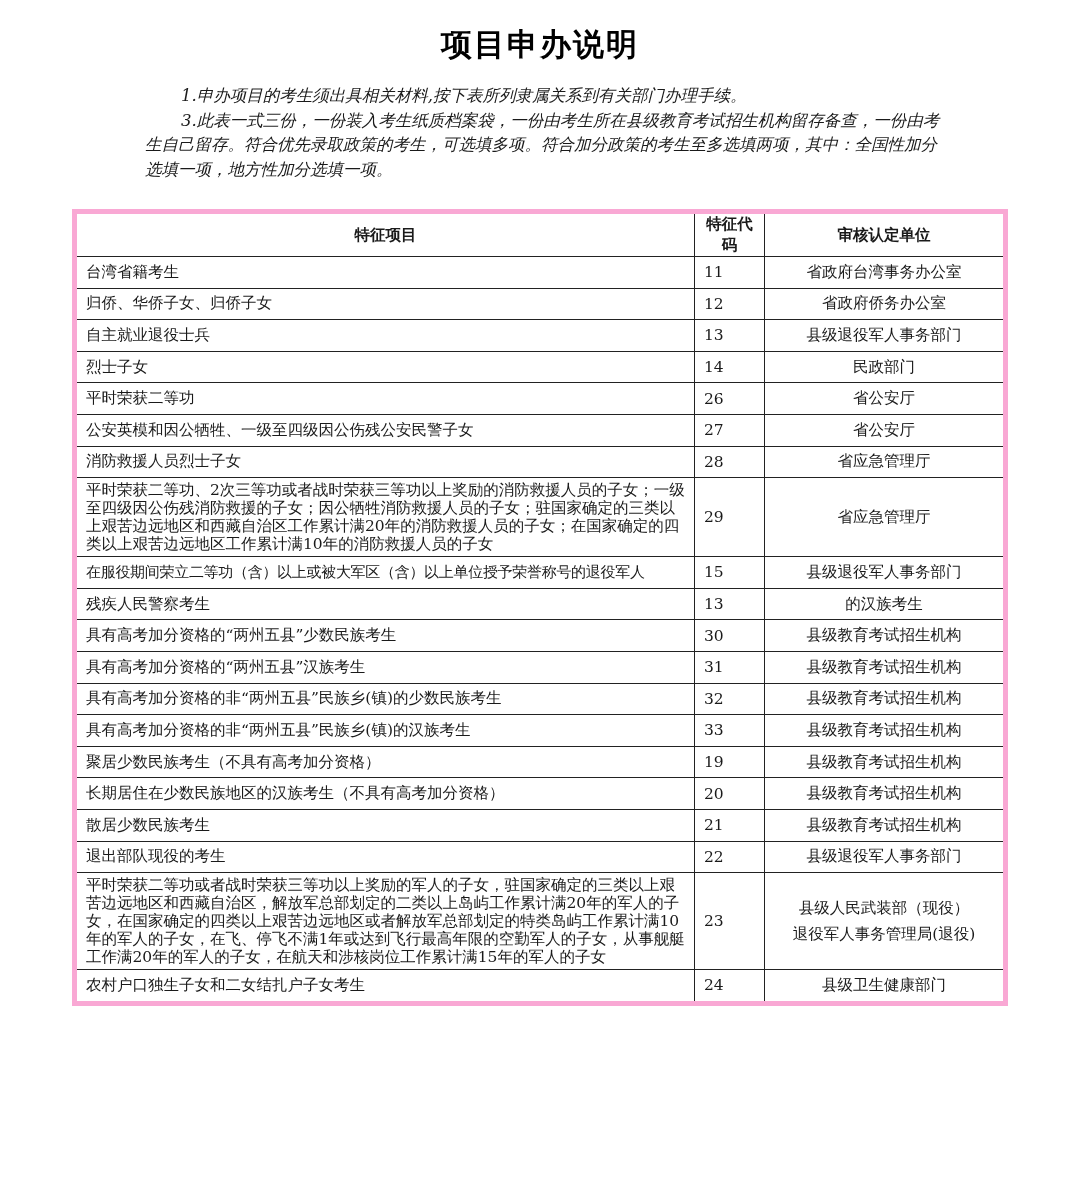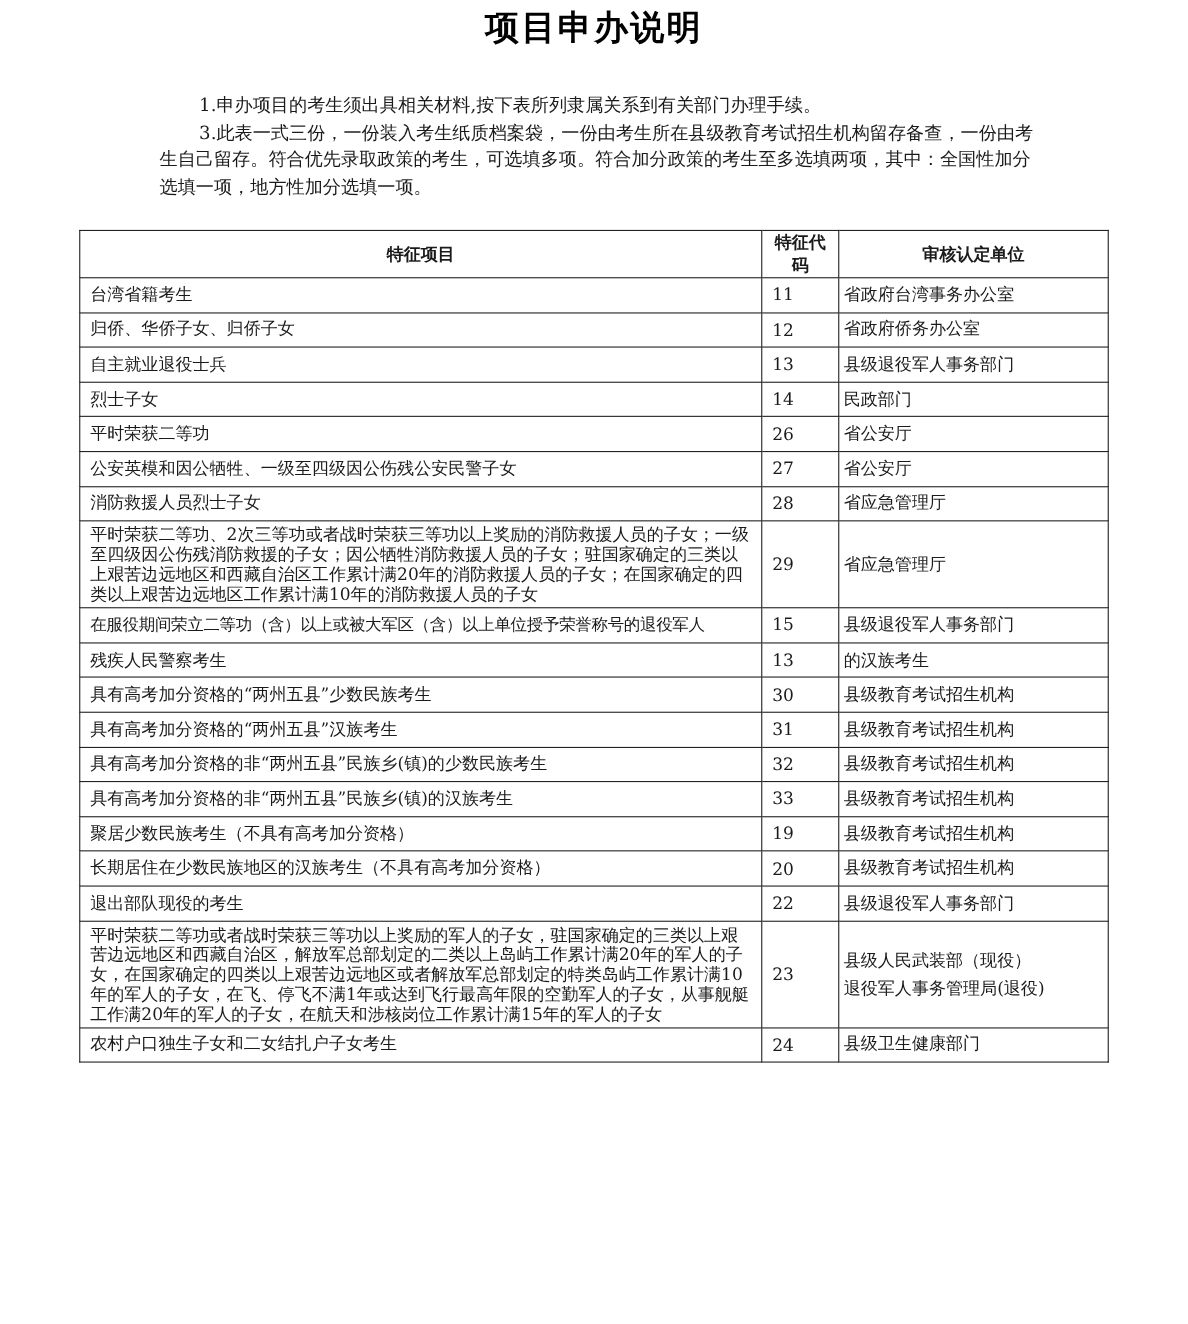--- a/index.html
+++ b/index.html
@@ -1,26 +1,26 @@
 <!DOCTYPE html>
 <html><head>
 <meta charset="utf-8">
 <style>
   html, body { margin:0; padding:0; background:#ffffff; }
   body { width:1080px; height:1204px; position:relative; font-family:"DejaVu Serif", "Liberation Serif", serif; color:#1a1a1a; overflow:hidden; }
-  .title { position:absolute; top:4px; left:0; width:1080px; text-align:center; font-size:31px; font-weight:bold; letter-spacing:2px; color:#000; }
-  .notes { position:absolute; top:84px; left:145px; width:800px; font-size:16.5px; line-height:24.5px; }
+  .title { position:absolute; top:24px; left:0; width:1080px; text-align:center; font-size:31px; font-weight:bold; letter-spacing:2px; color:#000; }
+  .notes { position:absolute; top:84px; left:145px; width:800px; font-size:16.5px; line-height:24.5px;font-style:italic; }
   .notes p { margin:0; }
   .notes .ind { text-indent:36px; }
-  table { position:absolute; top:209px; left:72px; width:936px; border-collapse:collapse; border:1px solid #f9a8d4; table-layout:fixed; font-size:15.5px; }
+  table { position:absolute; top:209px; left:72px; width:936px; border-collapse:collapse; border:5px solid #f9a8d4; table-layout:fixed; font-size:15.5px; }
   th, td { border:1.5px solid #222; padding:0 9px; }
   th { height:30px; font-weight:bold; font-size:15.5px; text-align:center; }
   td { height:30.6px; }
   td.code { text-align:left; }
-  td.unit { padding:0 4px;margin-top:21px; }
+  td.unit { text-align:center; padding:0 4px;margin-top:21px; }
   td.multi { line-height:18px; padding-top:3px; padding-bottom:3px; }
   .col1 { width:620px; } .col2 { width:70px; } .col3 { width:auto; }
 </style>
 </head>
 <body>
 
 <div class="title">项目申办说明</div>
 
 <div class="notes">
   <p class="ind">1.申办项目的考生须出具相关材料,按下表所列隶属关系到有关部门办理手续。</p>
@@ -115,20 +115,25 @@
         <td>聚居少数民族考生（不具有高考加分资格）</td>
         <td class="code">19</td>
         <td class="unit">县级教育考试招生机构</td>
       </tr>
     <tr>
         <td>长期居住在少数民族地区的汉族考生（不具有高考加分资格）</td>
         <td class="code">20</td>
         <td class="unit">县级教育考试招生机构</td>
       </tr>
     <tr>
+        <td>散居少数民族考生</td>
+        <td class="code">21</td>
+        <td class="unit">县级教育考试招生机构</td>
+      </tr>
+    <tr>
         <td>退出部队现役的考生</td>
         <td class="code">22</td>
         <td class="unit">县级退役军人事务部门</td>
       </tr>
     <tr>
         <td class="multi">平时荣获二等功或者战时荣获三等功以上奖励的军人的子女，驻国家确定的三类以上艰苦边远地区和西藏自治区，解放军总部划定的二类以上岛屿工作累计满20年的军人的子女，在国家确定的四类以上艰苦边远地区或者解放军总部划定的特类岛屿工作累计满10年的军人的子女，在飞、停飞不满1年或达到飞行最高年限的空勤军人的子女，从事舰艇工作满20年的军人的子女，在航天和涉核岗位工作累计满15年的军人的子女</td>
         <td class="code">23</td>
         <td class="unit" style="line-height:26px;">
           <div>县级人民武装部（现役）</div>
           <div>退役军人事务管理局(退役)</div>

